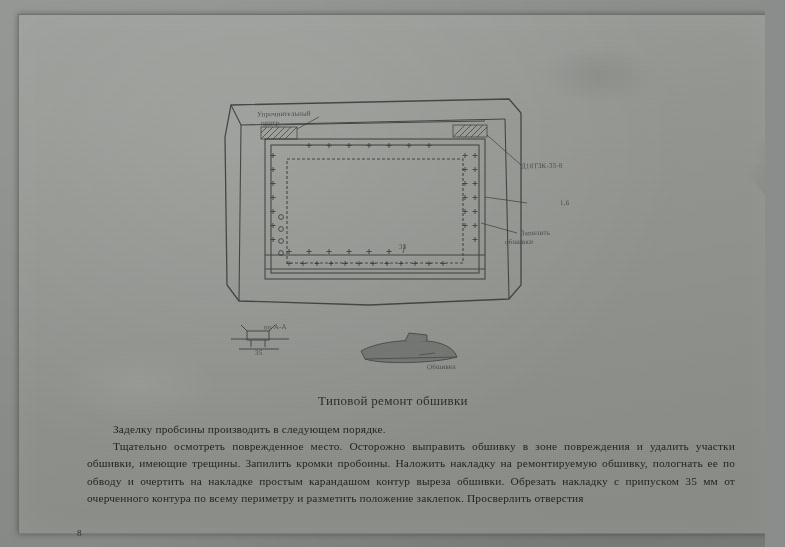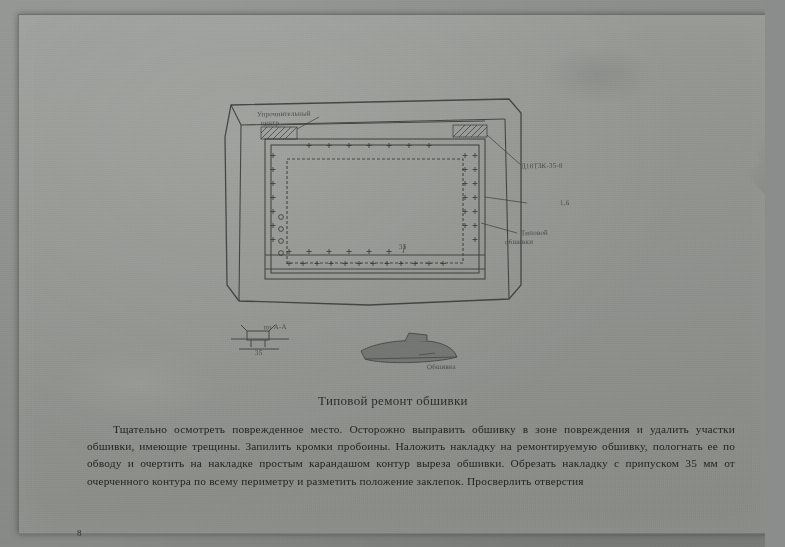--- a/index.html
+++ b/index.html
@@ -239,31 +239,32 @@
           <path d="M236,264 L240,256 L258,258 L258,264" fill="#6e716d" stroke="#3a3a3a" stroke-width="0.9"></path>
           <path d="M196,282 L288,280" stroke="#3a3a3a" stroke-width="0.8" fill="none"></path>
           <path d="M250,278 L266,276" stroke="#3a3a3a" stroke-width="0.7" fill="none"></path>
         </g>
       </svg>
 
       <div class="fig-label" style="left:88px; top:33px;">Упрочнительный</div>
       <div class="fig-label" style="left:92px; top:42px;">центр</div>
       <div class="fig-label" style="left:352px; top:85px;">Д18ТЗК-35-8</div>
       <div class="fig-label" style="left:362px; top:122px;margin-left:29px;">1,6</div>
-      <div class="fig-label" style="left:352px; top:152px;">Типовой</div>
+      <div class="fig-label" style="left:352px; top:152px;">Запилить</div>
       <div class="fig-label" style="left:336px; top:161px;">обшивки</div>
       <div class="fig-label" style="left:72px; top:246px;margin-left:23px;">по А-А</div>
       <div class="fig-label" style="left:86px; top:272px;">35</div>
       <div class="fig-label" style="left:258px; top:286px;text-align:right;">Обшивка</div>
       <div class="fig-label" style="left:230px; top:166px;">35</div>
     </div>
 
     <div id="caption">Типовой ремонт обшивки</div>
 
     <div id="body-text">
+      <p class="indent">Заделку пробсины производить в следующем порядке.</p>
       <p class="indent">Тщательно  осмотреть  поврежденное  место.  Осторожно  выправить  обшивку  в  зоне  повреждения и удалить участки обшивки, имеющие трещины. Запилить кромки пробоины.  Наложить накладку на ремонтируемую обшивку, пологнать ее по обводу и очертить   на накладке простым карандашом контур выреза обшивки.  Обрезать накладку с припуском 35 мм от очерченного контура по всему периметру и разметить положение заклепок. Просверлить отверстия</p>
     </div>
 
     <div id="page-number">8</div>
 
     <div id="edge-tear"></div>
     <div class="smudge" style="left:520px; top:30px; width:120px; height:60px; background:radial-gradient(ellipse, rgba(0,0,0,0.07), rgba(0,0,0,0) 70%);"></div>
     <div class="smudge" style="left:40px; top:330px; width:160px; height:80px; background:radial-gradient(ellipse, rgba(255,255,255,0.06), rgba(0,0,0,0) 70%);"></div>
   </div>
   <div id="grain"></div>

